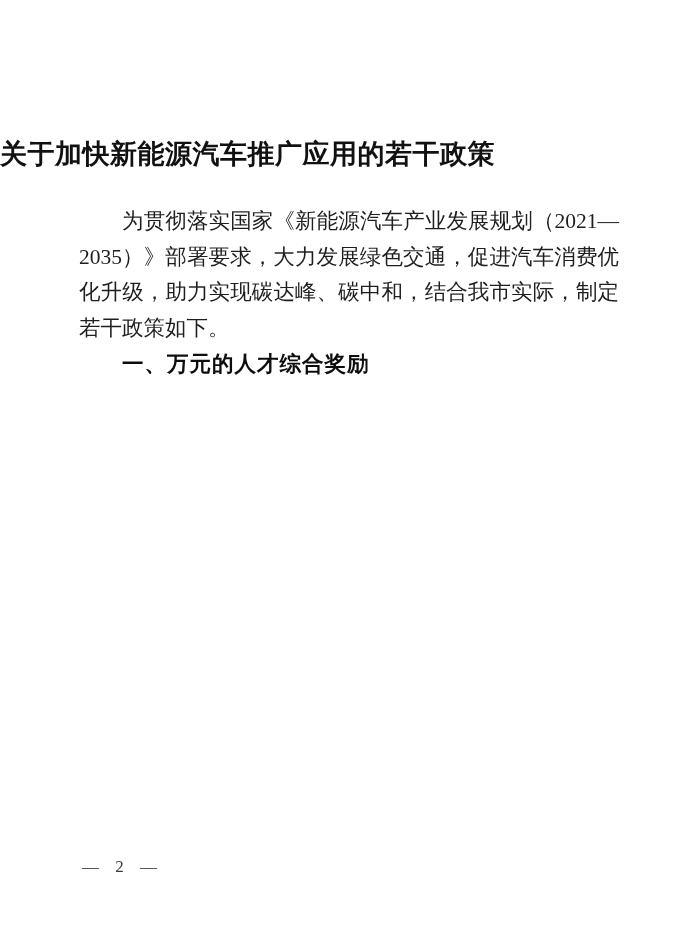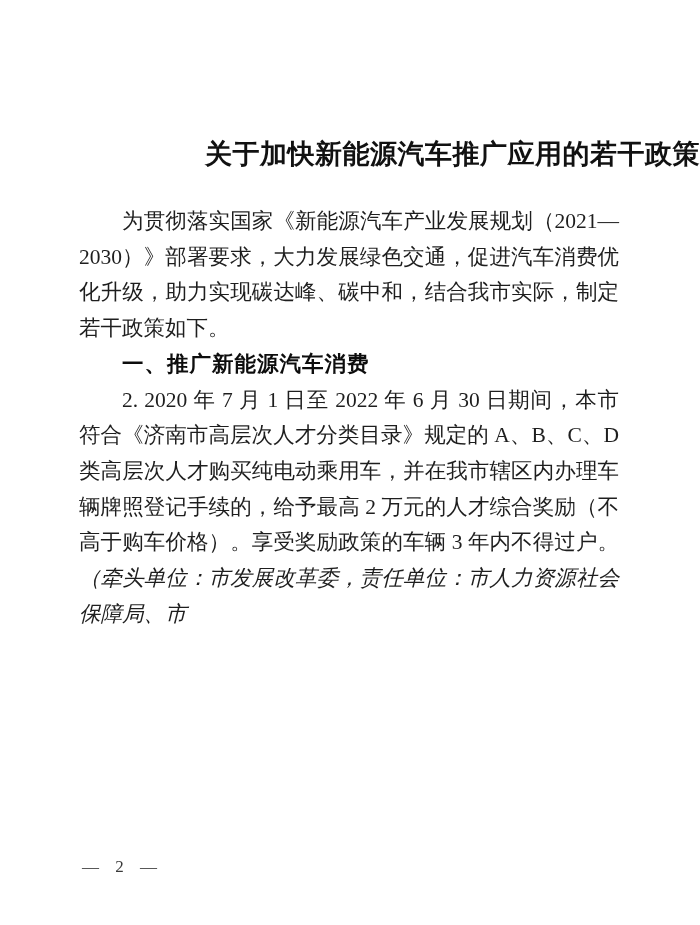--- a/index.html
+++ b/index.html
@@ -15,21 +15,21 @@
     overflow: hidden;
     font-family: "Liberation Serif", "DejaVu Serif", serif;
     color: #1e1e1e;
   }
   .doc-title {
     position: absolute;
     top: 136px;
     left: 0;
     width: 700px;
     margin: 0;
-    text-align: right;
+    text-align: left;
     font-size: 27px;
     font-weight: bold;
     letter-spacing: 0.5px;
     color: #111111;
     font-family: "Liberation Serif", "DejaVu Serif", serif;
   }
   .doc-body {
     position: absolute;
     top: 204px;
     left: 79px;
@@ -67,19 +67,18 @@
     font-family: "Liberation Serif", "DejaVu Serif", serif;
   }
 </style>
 </head>
 <body>
 
 <div class="page">
   <h1 class="doc-title">关于加快新能源汽车推广应用的若干政策</h1>
 
   <div class="doc-body">
-      <p class="para body"><span class="run-normal">为贯彻落实国家《新能源汽车产业发展规划（2021—2030）》部署要求，大力发展绿色交通，促进汽车消费优化升级，助力实现碳达峰、碳中和，结合我市实际，制定若干政策如下。</span></p>
-      <p class="para heading"><span class="run-normal">一、推广新能源汽车消费</span></p>
-      <p class="para body"><span class="run-normal">2. 2020 年 7 月 1 日至 2022 年 6 月 30 日期间，本市符合《济南市高层次人才分类目录》规定的 A、B、C、D 类高层次人才购买纯电动乘用车，并在我市辖区内办理车辆牌照登记手续的，给予最高 2 万元的人才综合奖励（不高于购车价格）。享受奖励政策的车辆 3 年内不得过户。</span><span class="run-kaiti">（牵头单位：市发展改革委，责任单位：市人力资源社会保障局、市</span></p>
+      <p class="para body"><span class="run-normal">为贯彻落实国家《新能源汽车产业发展规划（2021—2035）》部署要求，大力发展绿色交通，促进汽车消费优化升级，助力实现碳达峰、碳中和，结合我市实际，制定若干政策如下。</span></p>
+      <p class="para heading"><span class="run-normal">一、万元的人才综合奖励</span></p>
     </div>
 
   <div class="page-number">— 2 —</div>
 </div>
 
 </body></html>

